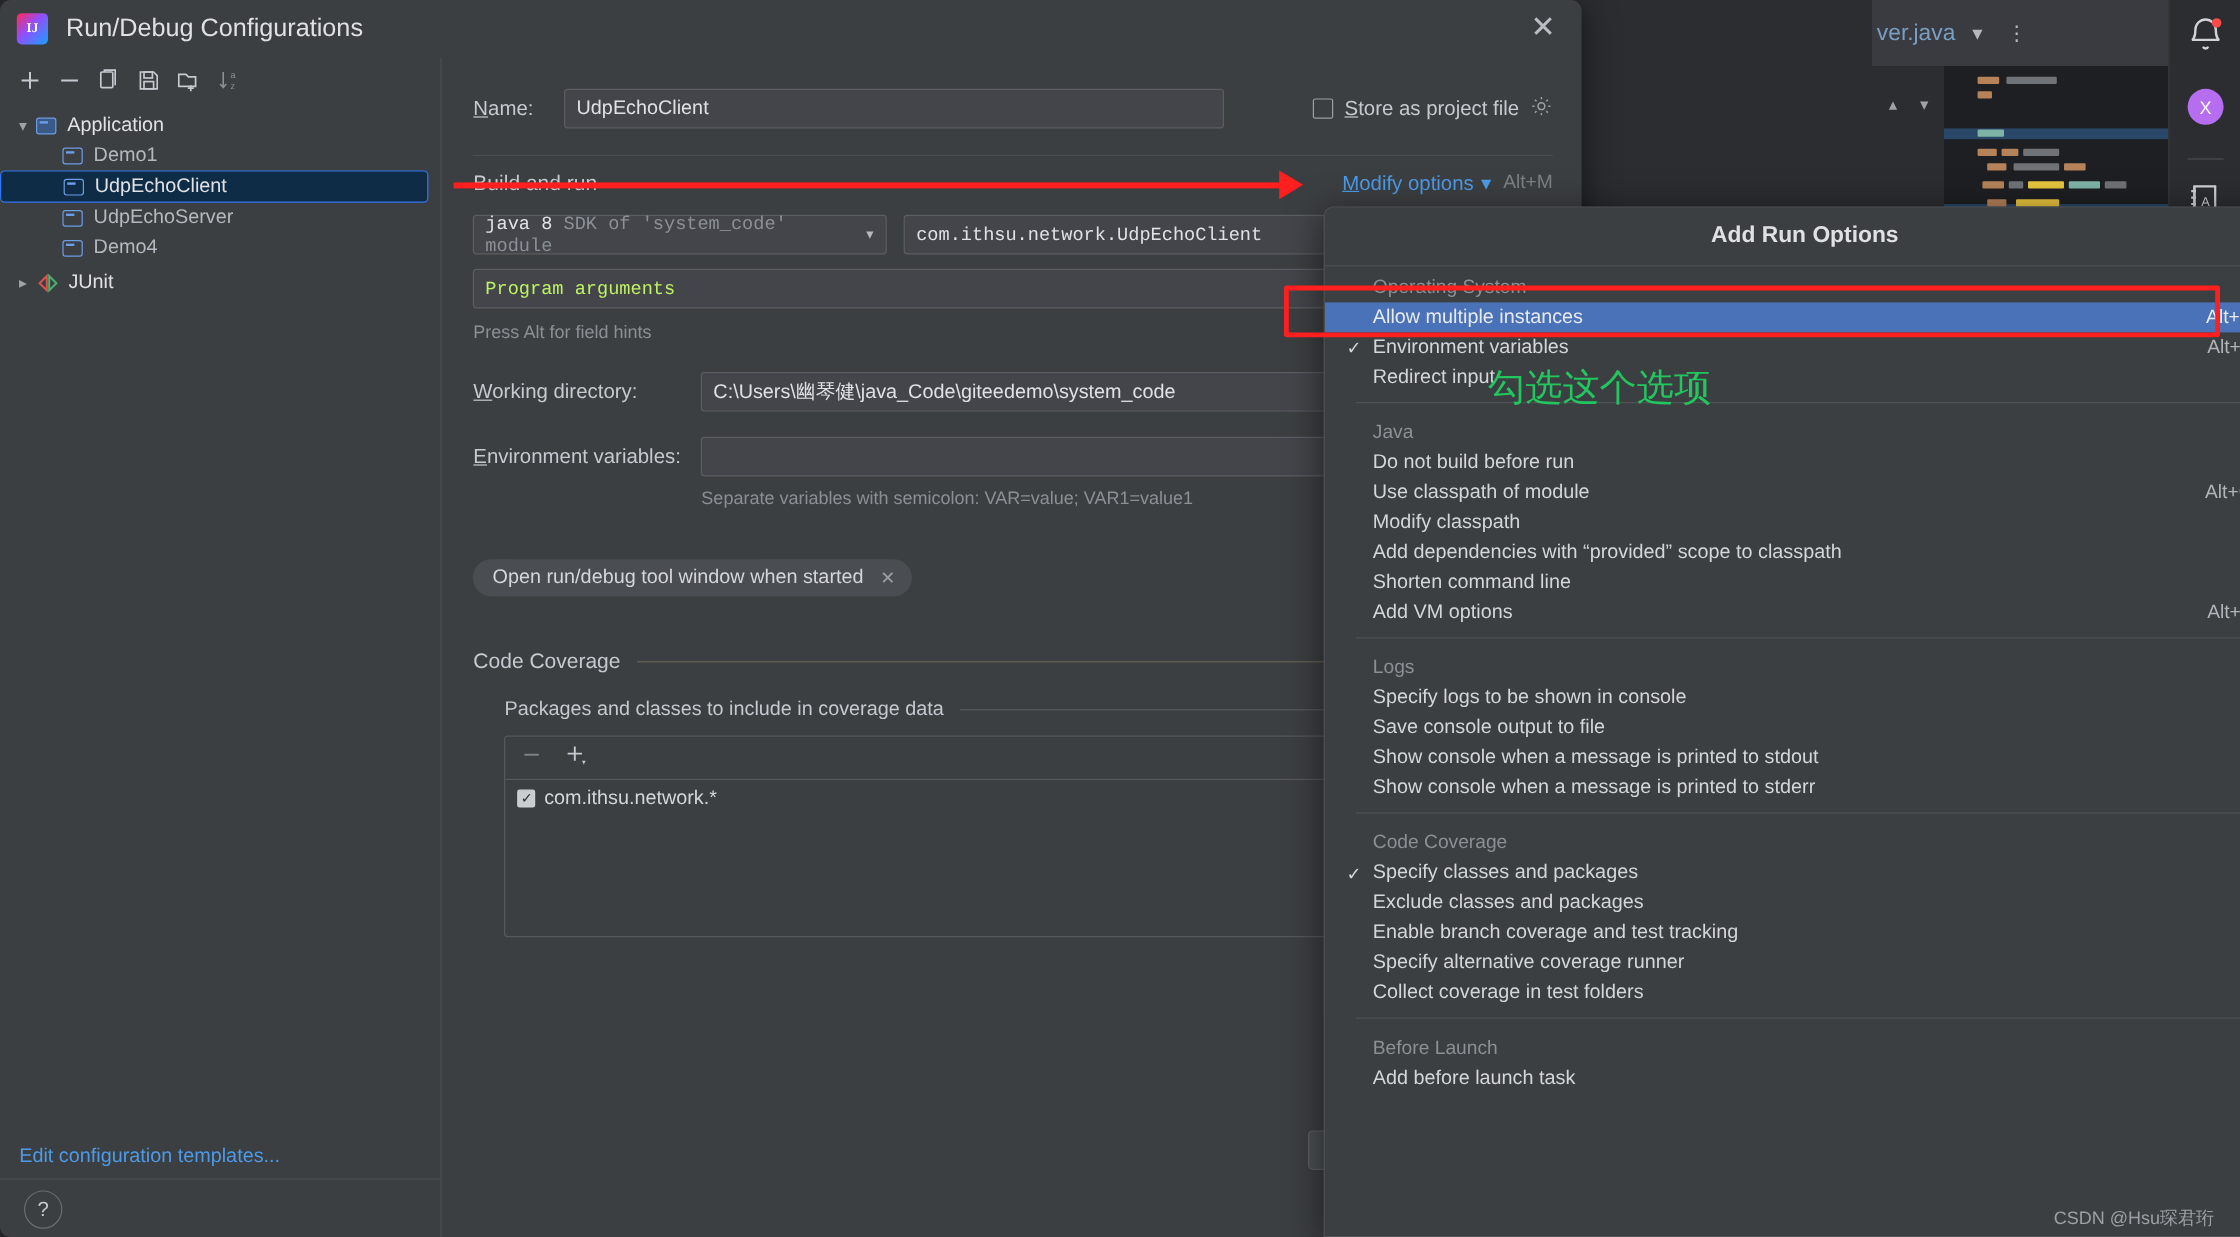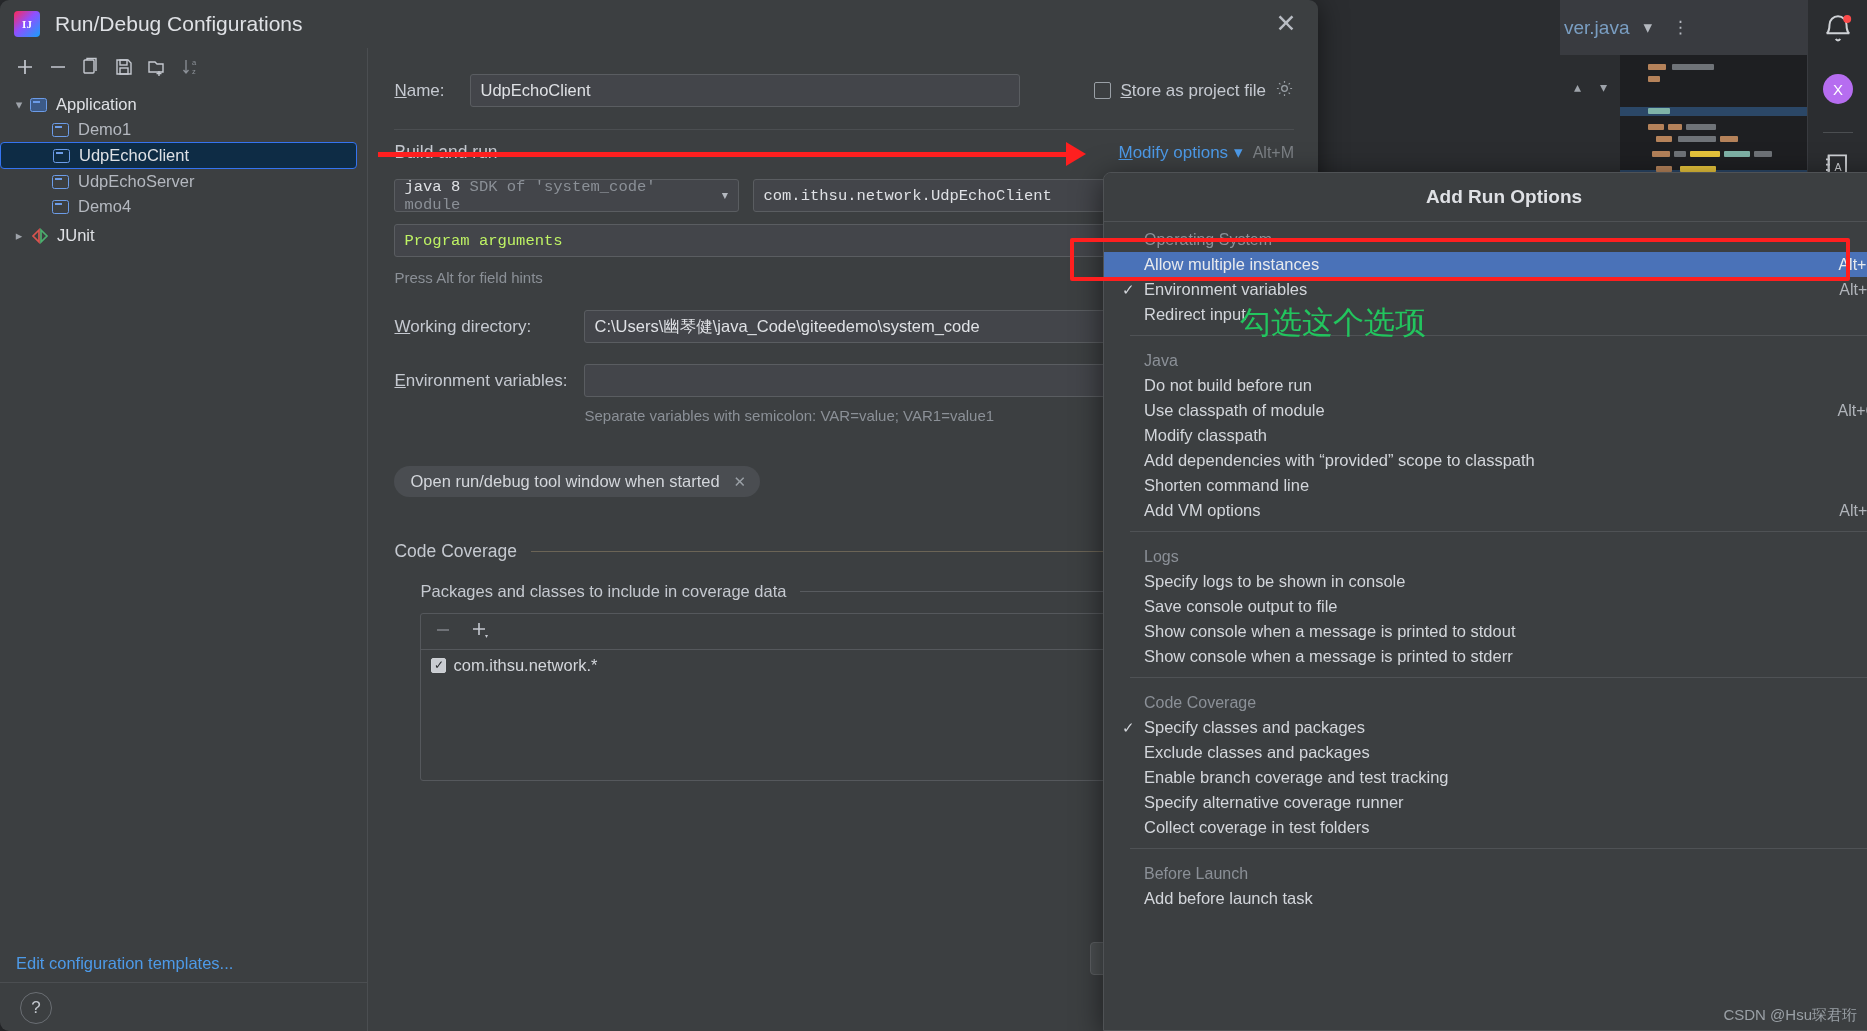--- a/index.html
+++ b/index.html
@@ -140,21 +140,21 @@
 
   
   .anno { position:absolute; pointer-events:none; }
   .arrow-line { position:absolute; height:5px; background:#ff1f1f; }
   .arrow-head { position:absolute; width:0; height:0;
                 border-top:12px solid transparent; border-bottom:12px solid transparent;
                 border-left:20px solid #ff1f1f; }
   .red-box { position:absolute; border:4px solid #ff1f1f; border-radius:2px; }
   .cn-note { position:absolute; color:#22c55e; font-size:31px;
              font-family:"DejaVu Sans", sans-serif; white-space:nowrap; }
-  .watermark { position:absolute; right:10px; bottom:6px; color:#9aa0a6; font-size:15px; }
+  .watermark { position:absolute; right:22px; bottom:6px; color:#9aa0a6; font-size:15px; }
 </style>
 </head>
 <body>
 
 <div id="root">
 
   <div class="ide-bg"></div>
 
   <div class="ide-tabbar">
     <span class="ide-tab-name">ver.java</span>

